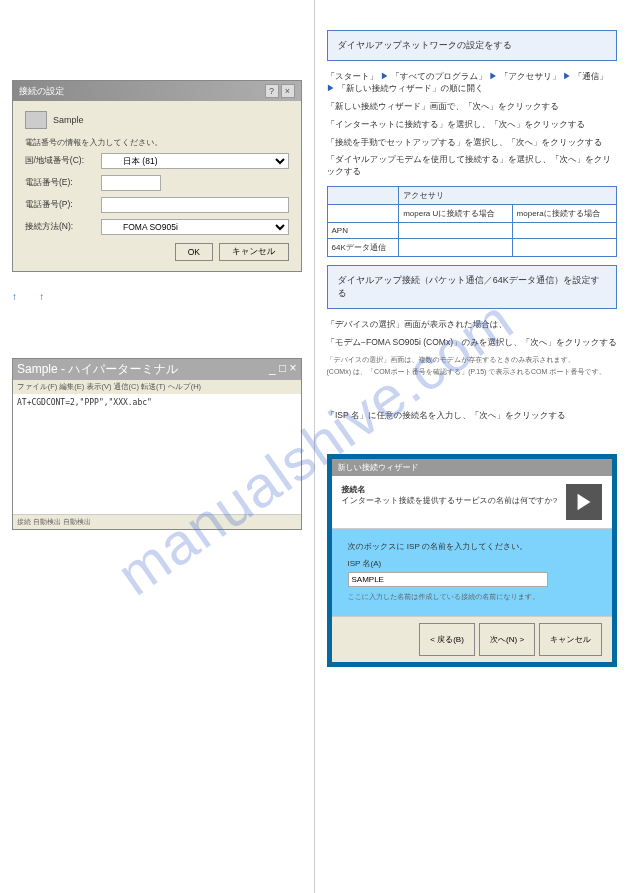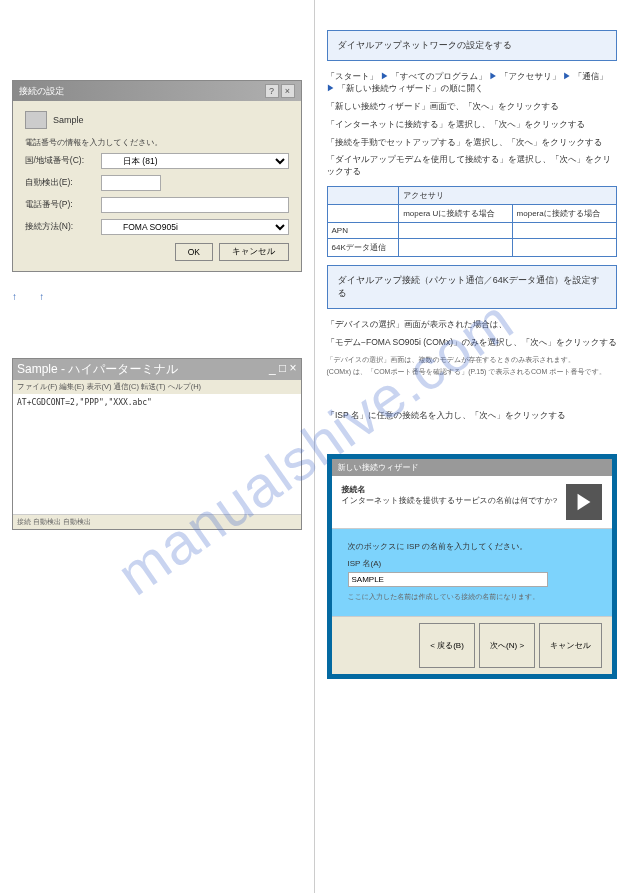--- a/index.html
+++ b/index.html
@@ -49,21 +49,21 @@
   
   .wizard { border: 5px solid #0369a1; background: #7dd3fc; margin-top: 32px; }
   .wiz-titlebar { background: #999; color: #fff; font-size: 8px; padding: 3px 6px; }
   .wiz-header { display: flex; justify-content: space-between; align-items: flex-start; padding: 8px 10px; background: #fff; border-bottom: 1px solid #ccc; }
   .wiz-header-text { font-size: 8px; }
   .wiz-logo { width: 36px; height: 36px; background: #555; display: flex; align-items: center; justify-content: center; }
   .wiz-logo svg { width: 22px; height: 22px; }
   .wiz-body { padding: 12px 16px; font-size: 8px; min-height: 80px; }
   .wiz-input { width: 200px; height: 15px; border: 1px solid #aaa; padding: 0 3px; font-size: 8px; margin: 3px 0; }
   .wiz-btns { display: flex; justify-content: flex-end; gap: 4px; padding: 6px 10px; background: #ece9d8; border-top: 1px solid #ccc; }
-  .wiz-btn { padding: 16px 10px; border: 1px solid #888; background: #ece9d8; font-size: 8px; }
+  .wiz-btn { padding: 10px 10px; border: 1px solid #888; background: #ece9d8; font-size: 8px; }
   
   .body-text { font-size: 8px; line-height: 1.5; margin: 4px 0; color: #444; }
   .small-note { font-size: 7px; color: #666; margin: 2px 0; }
 </style>
 </head>
 <body>
 
 <div class="watermark">manualshive.com</div>
 
 <div class="page">
@@ -82,21 +82,21 @@
         <div class="sample-row">
           <div class="modem-icon"></div>
           <span>Sample</span>
         </div>
         <div class="body-text">電話番号の情報を入力してください。</div>
         <div class="form-row">
           <span class="form-label">国/地域番号(C):</span>
           <select class="form-select"><option>日本 (81)</option></select>
         </div>
         <div class="form-row">
-          <span class="form-label">自動検出(E):</span>
+          <span class="form-label">電話番号(E):</span>
           <input class="form-input" style="width: 60px; flex: 0 0 auto;" value="">
         </div>
         <div class="form-row">
           <span class="form-label">電話番号(P):</span>
           <input class="form-input" value="" style="">
         </div>
         <div class="form-row">
           <span class="form-label">接続方法(N):</span>
           <select class="form-select"><option>FOMA SO905i</option></select>
         </div>

